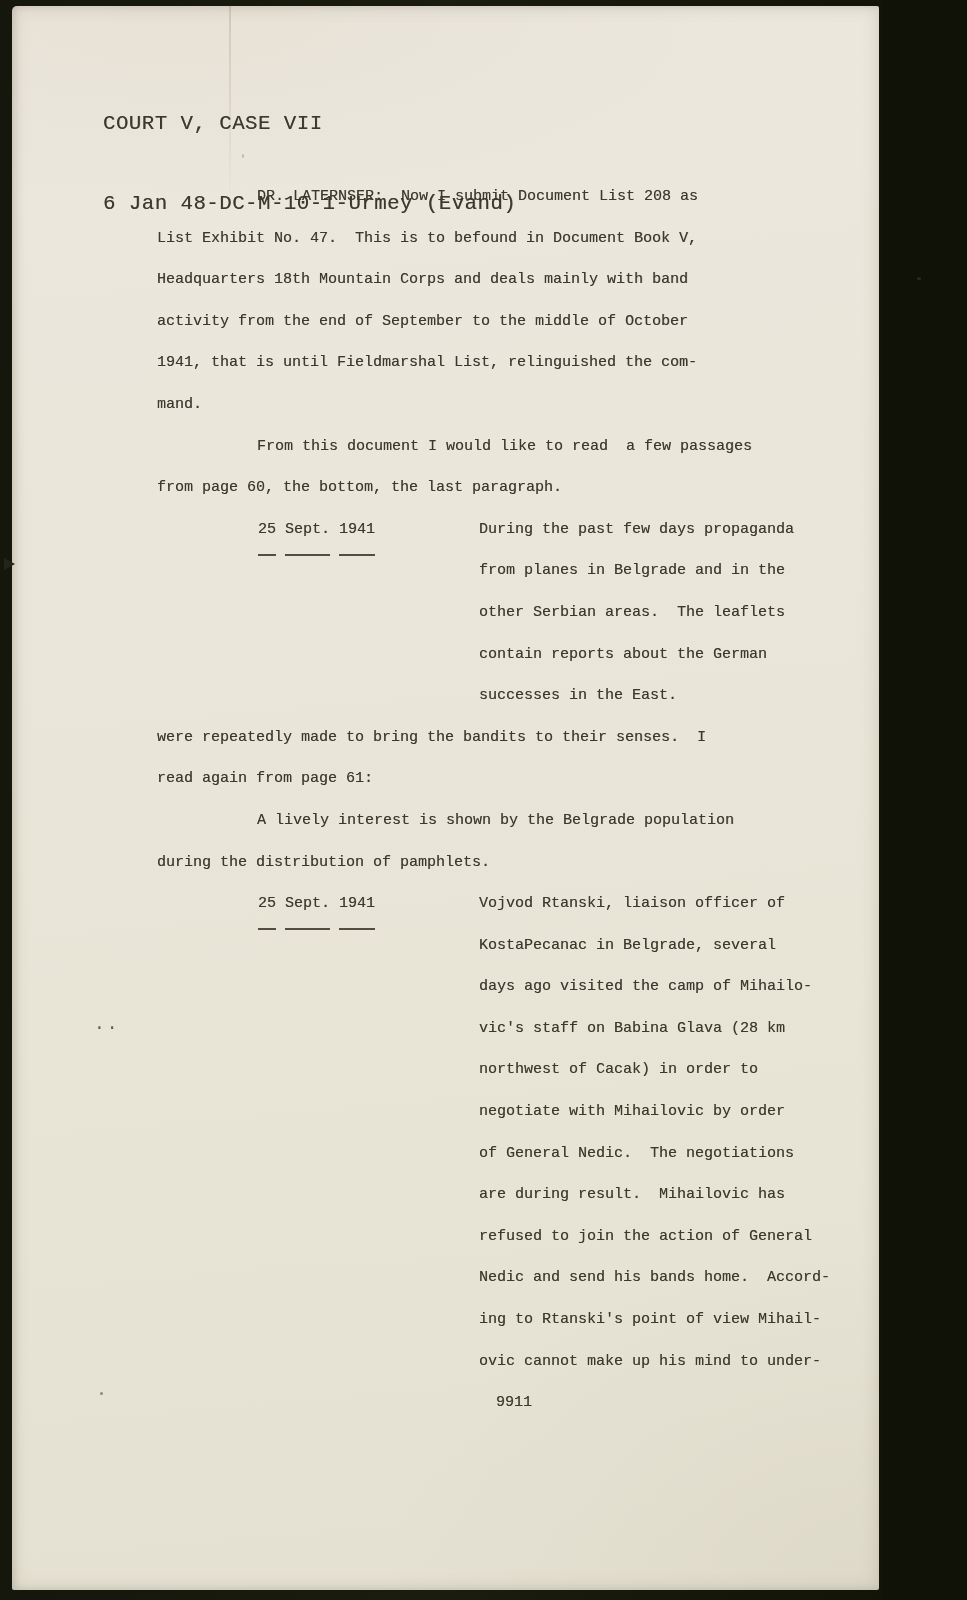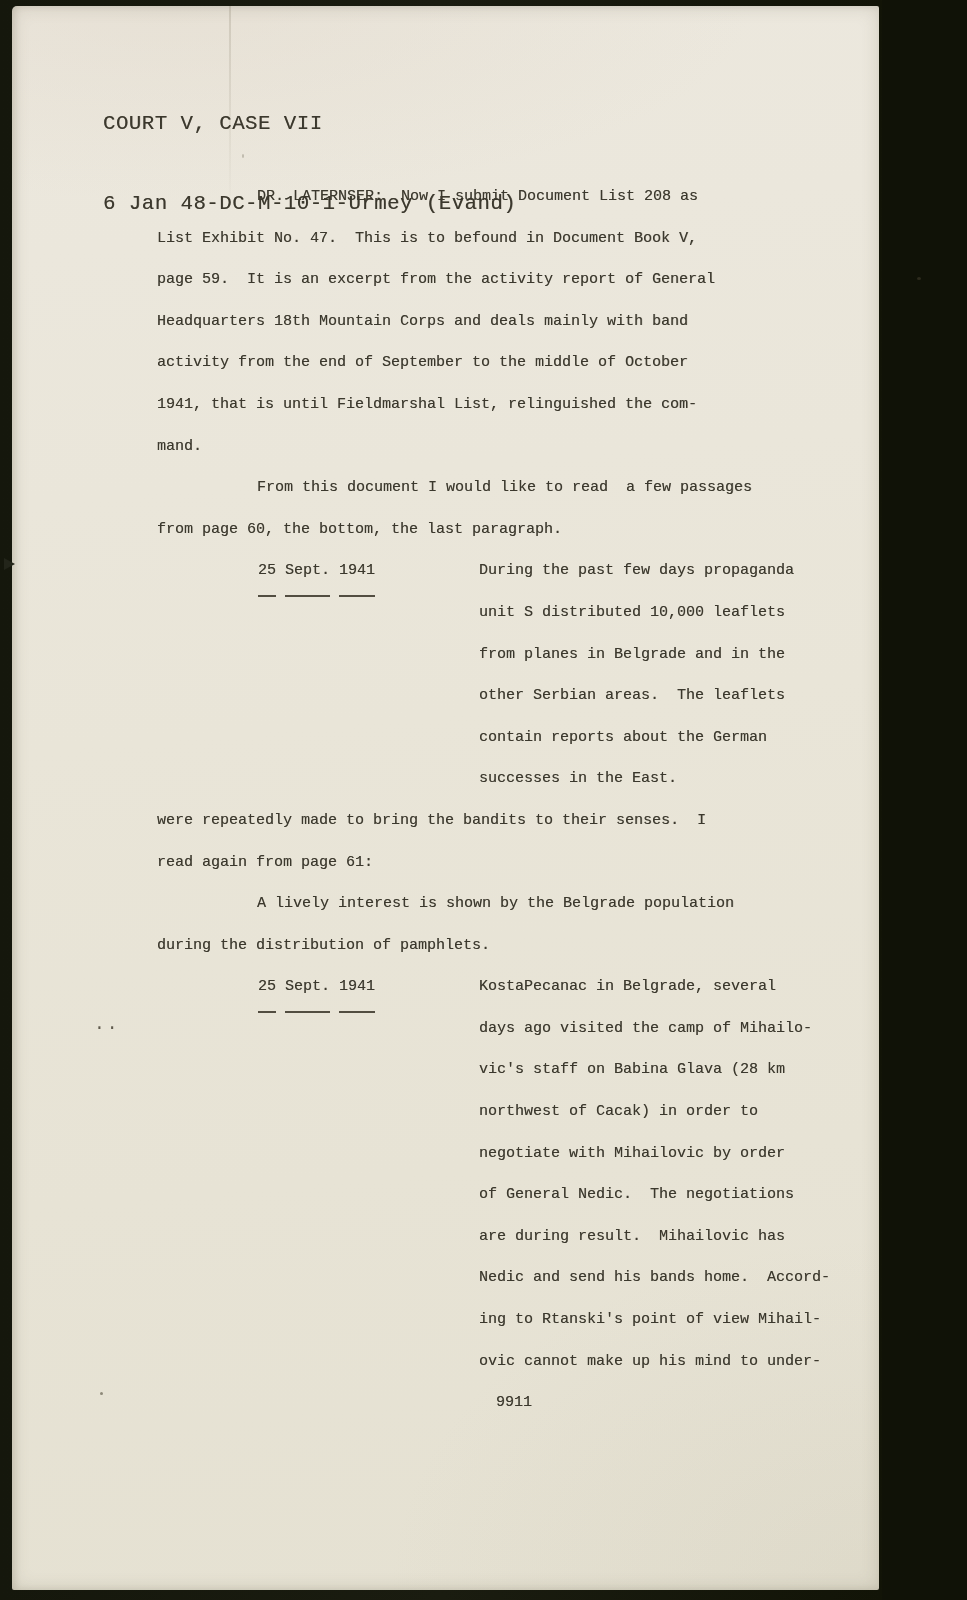--- a/index.html
+++ b/index.html
@@ -74,52 +74,52 @@
 
     <div class="header">
       <div class="line">COURT V, CASE VII</div>
       <div class="line">6 Jan 48-DC-M-10-1-Urmey (Evand)</div>
     </div>
 
     <div class="doc-body">
 
     <div class="line indented">DR. LATERNSER:  Now I submit Document List 208 as</div>
         <div class="line">List Exhibit No. 47.  This is to befound in Document Book V,</div>
-        <div class="line">page 59.  It is an excerpt from the activity report of General</div>
         <div class="line">Headquarters 18th Mountain Corps and deals mainly with band</div>
         <div class="line">activity from the end of September to the middle of October</div>
         <div class="line">1941, that is until Fieldmarshal List, relinguished the com-</div>
         <div class="line">mand.</div>
         <div class="line indented">From this document I would like to read  a few passages</div>
         <div class="line">from page 60, the bottom, the last paragraph.</div>
         <div class="entry-row">
           <div class="date-cell"><span class="u">25</span> <span class="u">Sept.</span> <span class="u">1941</span></div>
           <div class="entry-text">
             <div class="line">During the past few days propaganda</div>
-            <div class="line">unit S distributed 10,000 leaflets</div>
             <div class="line">from planes in Belgrade and in the</div>
             <div class="line">other Serbian areas.  The leaflets</div>
             <div class="line">contain reports about the German</div>
             <div class="line">successes in the East.</div>
           </div>
         </div>
         <div class="line">were repeatedly made to bring the bandits to their senses.  I</div>
         <div class="line">read again from page 61:</div>
         <div class="line indented">A lively interest is shown by the Belgrade population</div>
         <div class="line">during the distribution of pamphlets.</div>
         <div class="entry-row">
           <div class="date-cell"><span class="u">25</span> <span class="u">Sept.</span> <span class="u">1941</span></div>
           <div class="entry-text">
+            <div class="line">Vojvod Rtanski, liaison officer of</div>
             <div class="line">KostaPecanac in Belgrade, several</div>
             <div class="line">days ago visited the camp of Mihailo-</div>
             <div class="line">vic's staff on Babina Glava (28 km</div>
             <div class="line">northwest of Cacak) in order to</div>
             <div class="line">negotiate with Mihailovic by order</div>
             <div class="line">of General Nedic.  The negotiations</div>
             <div class="line">are during result.  Mihailovic has</div>
+            <div class="line">refused to join the action of General</div>
             <div class="line">Nedic and send his bands home.  Accord-</div>
             <div class="line">ing to Rtanski's point of view Mihail-</div>
             <div class="line">ovic cannot make up his mind to under-</div>
           </div>
         </div>
         <div class="page-number">9911</div>
       </div>
 
     <div class="margin-mark">..</div>
 

